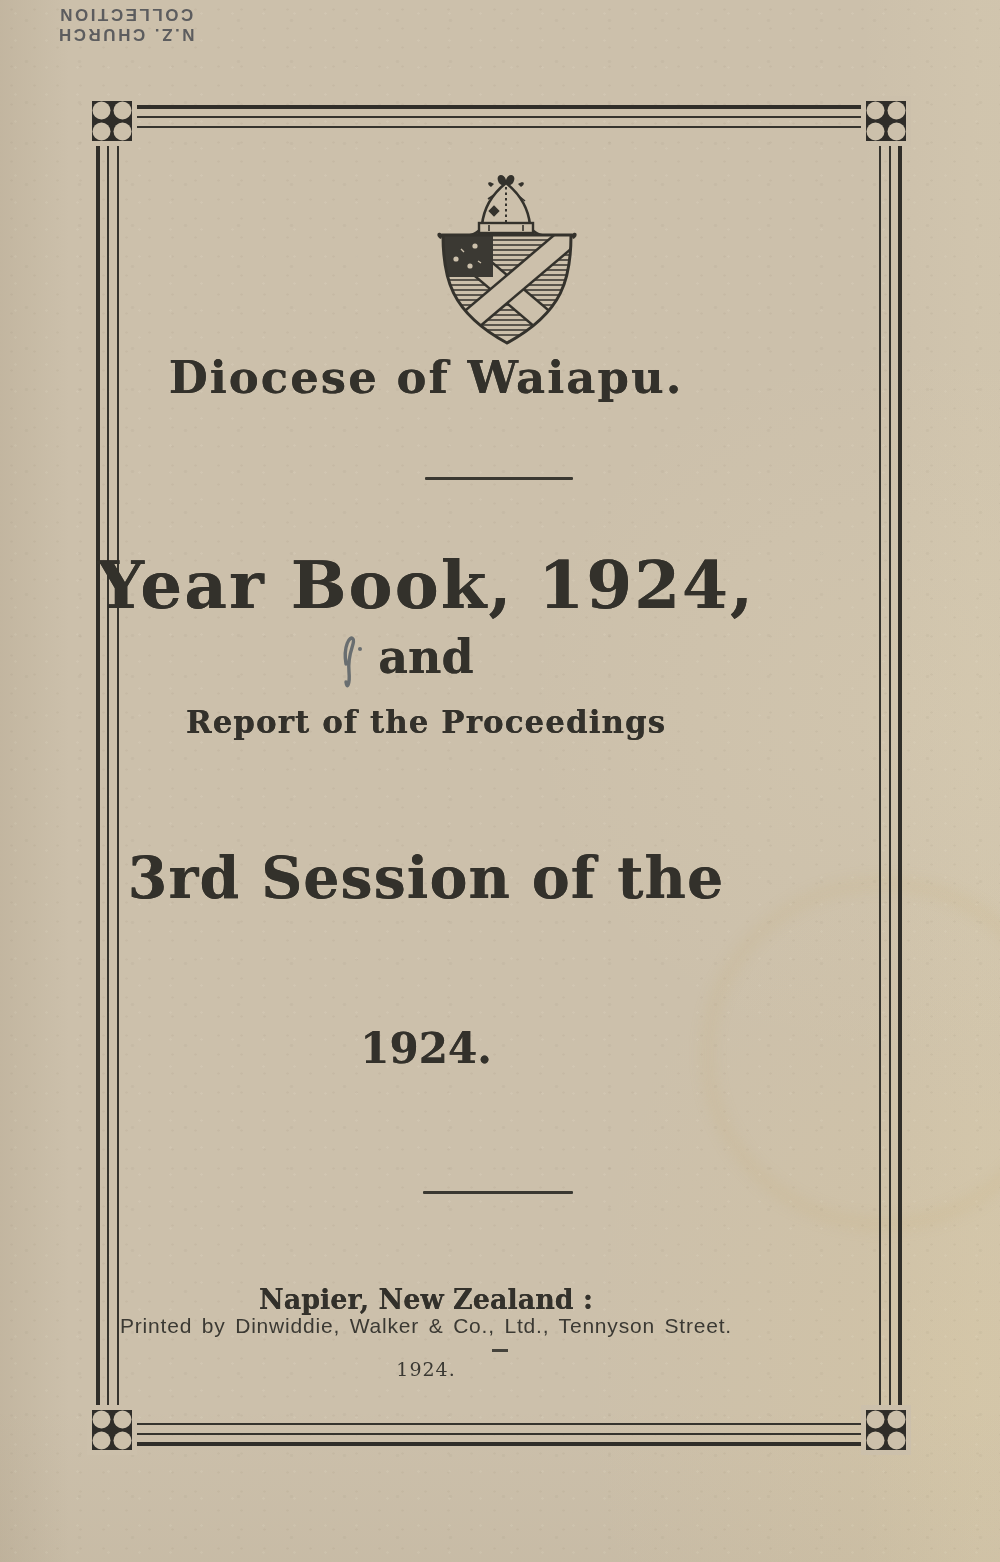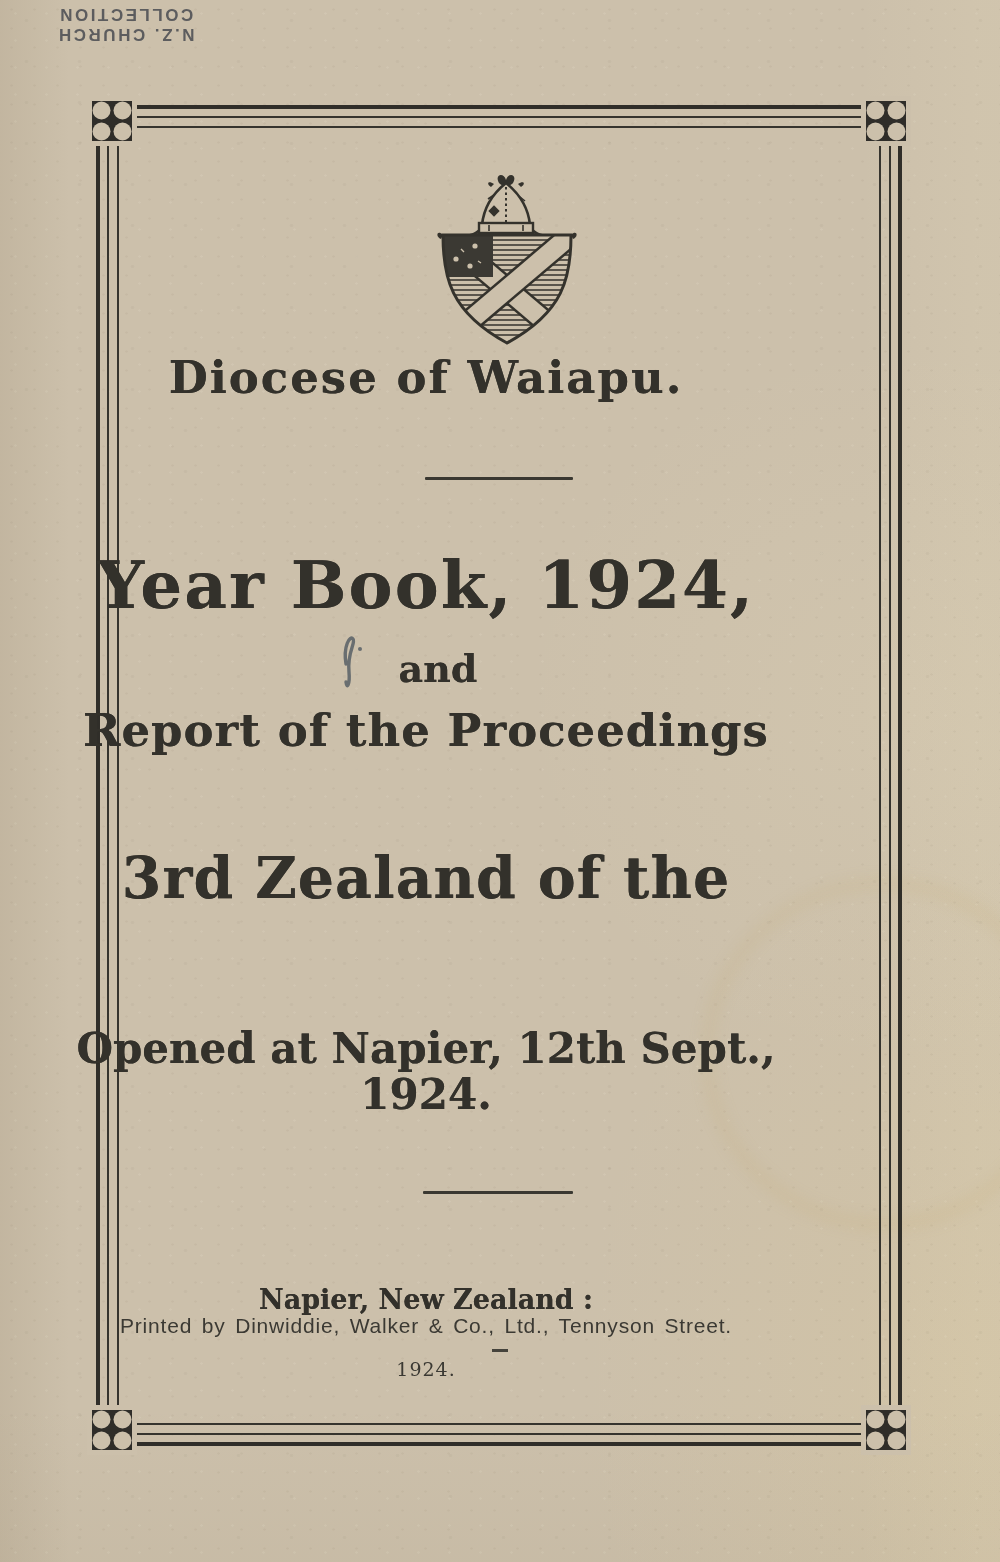--- a/index.html
+++ b/index.html
@@ -48,22 +48,22 @@
   .cross.br{right:-9px;bottom:-9px;}
 
   .rule{background:#3a3831;height:3px;border-radius:1px;}
   #rule1{left:425px;top:477px;width:148px;}
   #rule2{left:423px;top:1191px;width:150px;}
 
   #crest{left:436px;top:171px;width:142px;height:178px;}
 
   #diocese{top:351px;font-size:45px;letter-spacing:2px;}
   #yearbook{top:546px;font-size:66px;letter-spacing:2px;text-align:center;}
-  #and{top:646px;font-size:38px;margin-left:12px;}
-  #report{top:704px;font-size:45px;letter-spacing:1px;}
+  #and{top:630px;font-size:46px;}
+  #report{top:704px;font-size:31px;letter-spacing:1px;}
   #ofthe{top:781px;font-size:38px;}
   #session{top:848px;font-size:57px;line-height:1.06;letter-spacing:1px;}
   #opened{top:1026px;font-size:42px;line-height:1.1;}
   #place{top:1264px;font-size:27px;margin-top:20px;}
   #printer{top:1314px;font-size:21px;font-weight:400;color:#3b3933;letter-spacing:.8px;word-spacing:3px;font-family:Liberation Sans, sans-serif;}
   #impdash{left:492px;top:1349px;width:16px;height:3px;background:#45433c;}
   #impyear{top:1358px;font-size:19px;font-weight:400;color:#3b3933;letter-spacing:1px;}
 
   #smudge{left:337px;top:630px;width:34px;height:66px;opacity:.85;}
   .stain{left:702px;top:878px;width:340px;height:330px;border-radius:50%;
@@ -202,25 +202,24 @@
       <circle cx="23" cy="19" r="2" fill="#586066"></circle>
     </svg>
   </div>
 
   <div class="abs center bl" id="and">and</div>
 
   <div class="abs center bl" id="report">Report of the Proceedings</div>
 
 
   <div class="abs center bl" id="session">
-    <div>3rd Zealand of the</div>
+    <div>3rd Session of the</div>
   </div>
 
   <div class="abs center bl" id="opened">
-    <div>Opened at Napier, 12th Sept.,</div>
     <div>1924.</div>
   </div>
 
   <div class="abs rule" id="rule2"></div>
 
   <div class="abs center bl" id="place">Napier, New Zealand :</div>
 
   <div class="abs center" id="printer">Printed by Dinwiddie, Walker &amp; Co., Ltd., Tennyson Street.</div>
 
   <div class="abs" id="impdash"></div>

